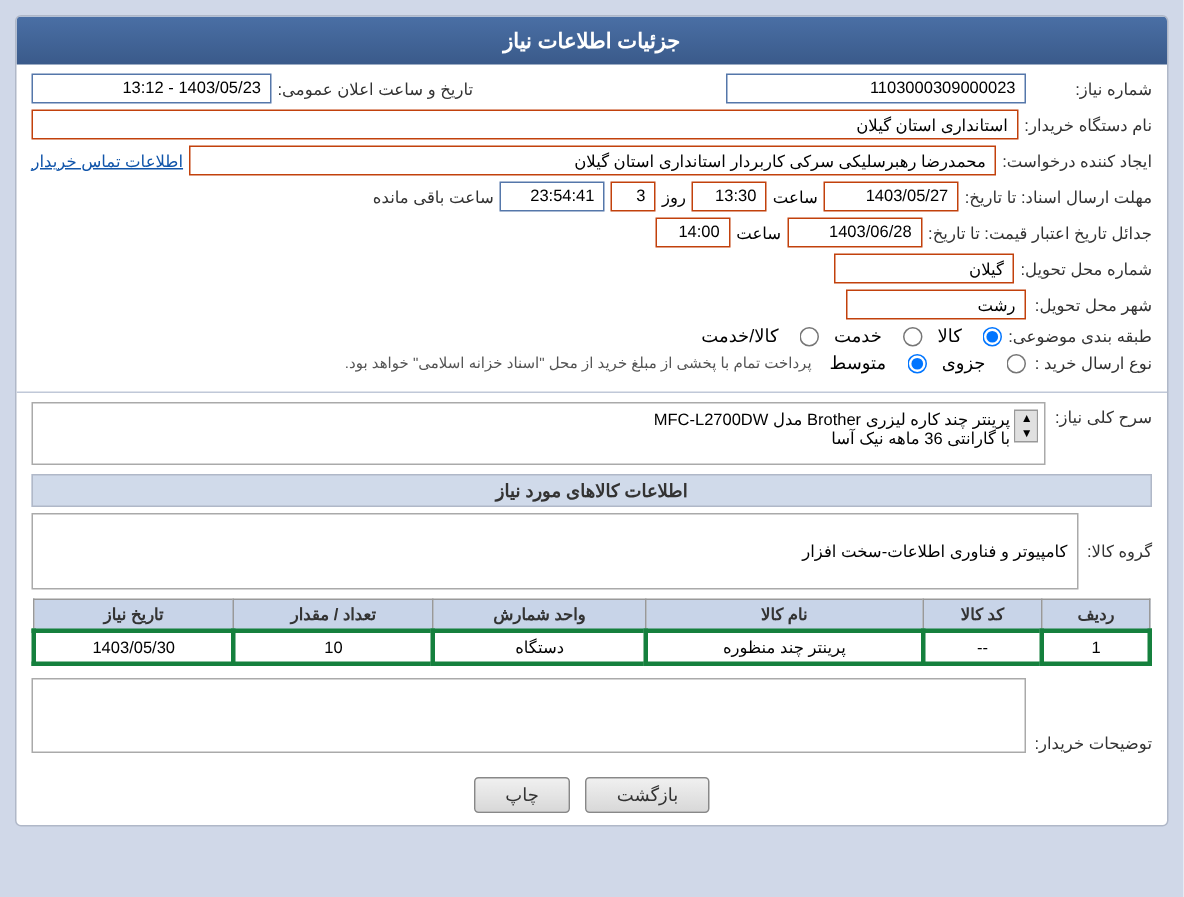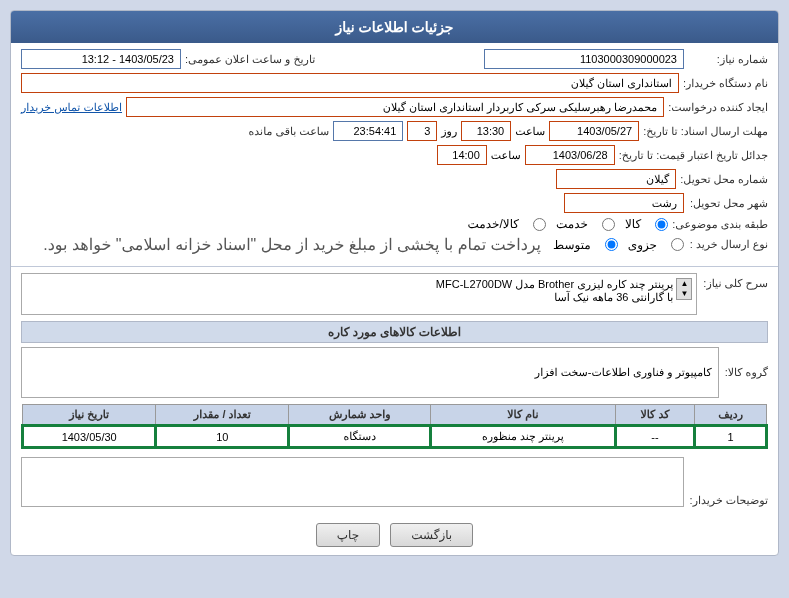--- a/index.html
+++ b/index.html
@@ -258,40 +258,40 @@
         <div class="radio-group">
           <div class="radio-item">
             <input type="radio" name="farayand" style="">
             <span>جزوی</span>
           </div>
           <div class="radio-item">
             <input type="radio" name="farayand" checked="" style="">
             <span>متوسط</span>
           </div>
         </div>
-        <span style="font-size:16px;color:#555;margin-right:8px;">پرداخت تمام با پخشی از مبلغ خرید از محل "اسناد خزانه اسلامی" خواهد بود.</span>
+        <span style="font-size:10px;color:#555;margin-right:8px;">پرداخت تمام با پخشی از مبلغ خرید از محل "اسناد خزانه اسلامی" خواهد بود.</span>
       </div>
 
     </div>
 
     <div style="border-top:1px solid #c0c8d8;margin:2px 0;"></div>
 
     <div style="padding:4px 10px 2px 10px;display:flex;align-items:flex-start;gap:6px;">
       <span style="font-size:11px;white-space:nowrap;color:#333;padding-top:4px;">سرح کلی نیاز:</span>
       <div style="flex:1;border:1px solid #aaa;background:#fff;padding:4px;min-height:42px;font-size:11px;text-align:right;display:flex;align-items:flex-start;gap:3px;">
         <div style="display:flex;flex-direction:column;border:1px solid #999;flex-shrink:0;">
           <button style="background:#e0e0e0;border:none;cursor:pointer;font-size:8px;padding:1px 3px;line-height:1;">▲</button>
           <button style="background:#e0e0e0;border:none;cursor:pointer;font-size:8px;padding:1px 3px;line-height:1;">▼</button>
         </div>
         <div style="flex:1;white-space:pre-line;">پرینتر چند کاره لیزری Brother مدل MFC-L2700DW
 با گارانتی 36 ماهه نیک آسا</div>
       </div>
     </div>
 
-    <div class="section-title">اطلاعات کالاهای مورد کاره</div>
+    <div class="section-title">اطلاعات کالاهای مورد نیاز</div>
 
     <div class="group-row">
       <span class="group-label">گروه کالا:</span>
       <div class="group-value">کامپیوتر و فناوری اطلاعات-سخت افزار</div>
     </div>
 
     <table class="items-table">
       <thead>
         <tr>
           <th>ردیف</th>

